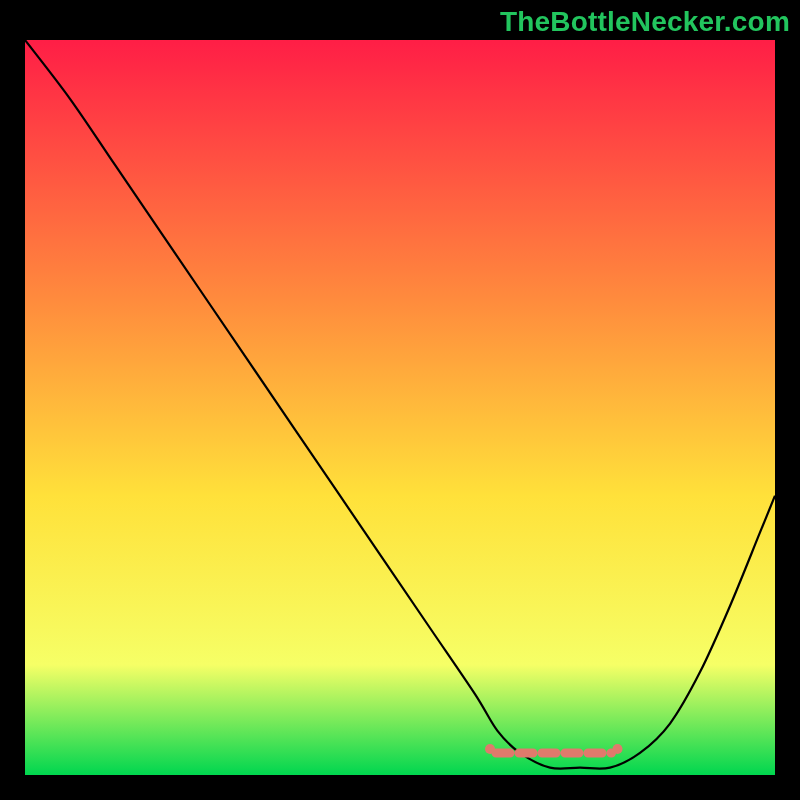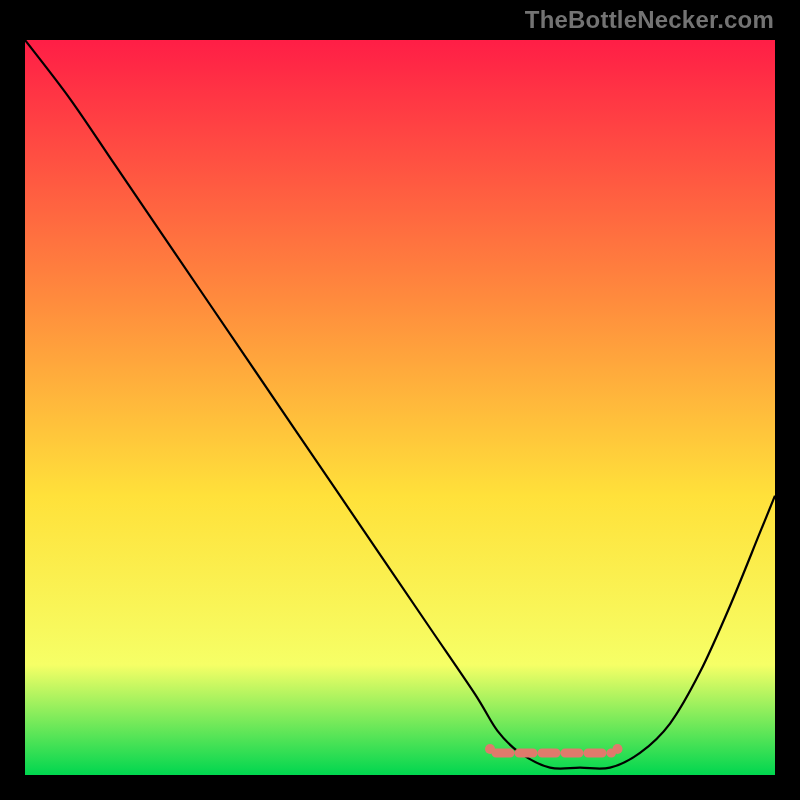--- a/index.html
+++ b/index.html
@@ -13,23 +13,23 @@
   }
   .outer {
     width: 800px;
     height: 800px;
     background: #000;
     position: relative;
   }
   .attribution {
     position: absolute;
     top: 6px;
-    right: 26px;
-    color: #737373;
-    font-size: 24px;
+    right: 10px;
+    color: #22c55e;
+    font-size: 28px;
     font-weight: bold;
     letter-spacing: 0.2px;
   }
   .plot-wrap {
     position: absolute;
     left: 25px;
     top: 40px;
     width: 750px;
     height: 735px;
   }

